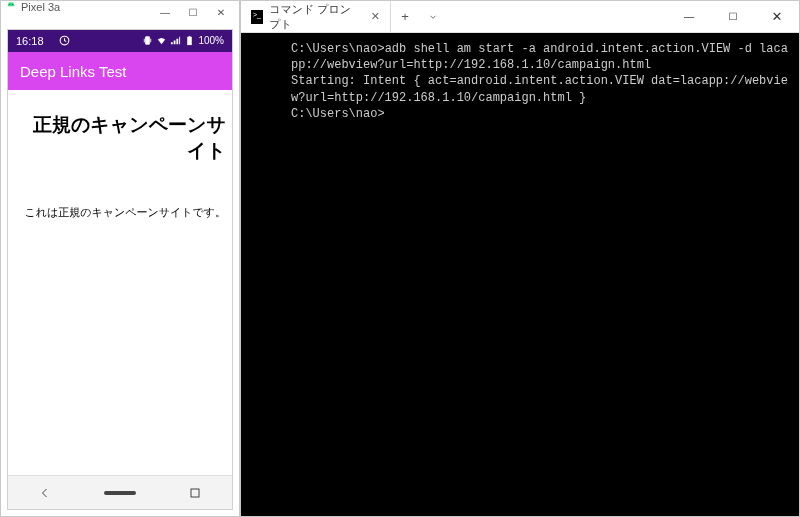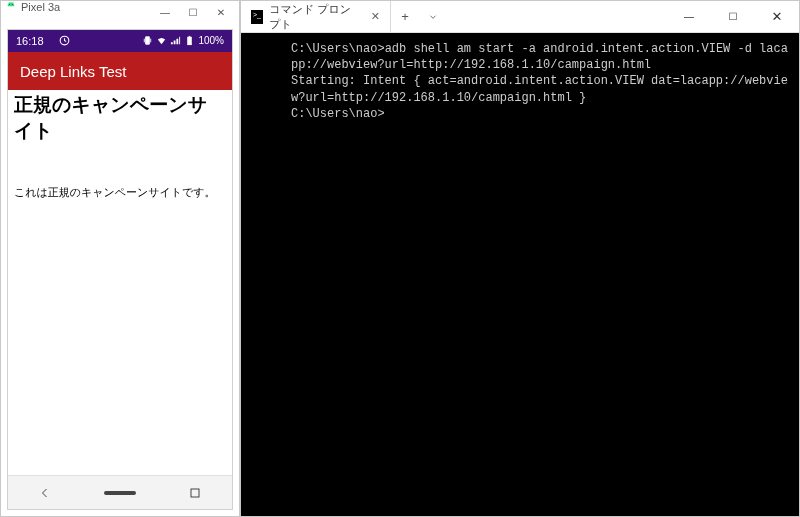--- a/index.html
+++ b/index.html
@@ -60,34 +60,35 @@
       padding: 0 8px;
       font-size: 11px;
       font-weight: 500;
     }
     .statusbar .left { display: flex; align-items: center; gap: 14px; }
     .statusbar .right { display: flex; align-items: flex-start; gap: 3px; font-size: 10px; }
     .statusbar .right svg { height: 11px; width: 11px; }
 
     .appbar {
       height: 38px;
-      background: #b91c1c;
+      background: #d946ef;
       color: #fff;
       display: flex;
       align-items: center;
       padding: 0 12px;
       font-size: 15px;
       font-weight: 500;
     }
 
     .webview {
       flex: 1;
       background: #fff;
-      padding: 2px 6px;
+      padding: 22px 6px;
       overflow: hidden;
+      text-align: right;
     }
     .webview h1 {
       font-family: serif;
       font-size: 19px;
       font-weight: 700;
       margin-bottom: 14px;
     }
     .webview p {
       font-size: 11px;
       margin-top: 41px;

